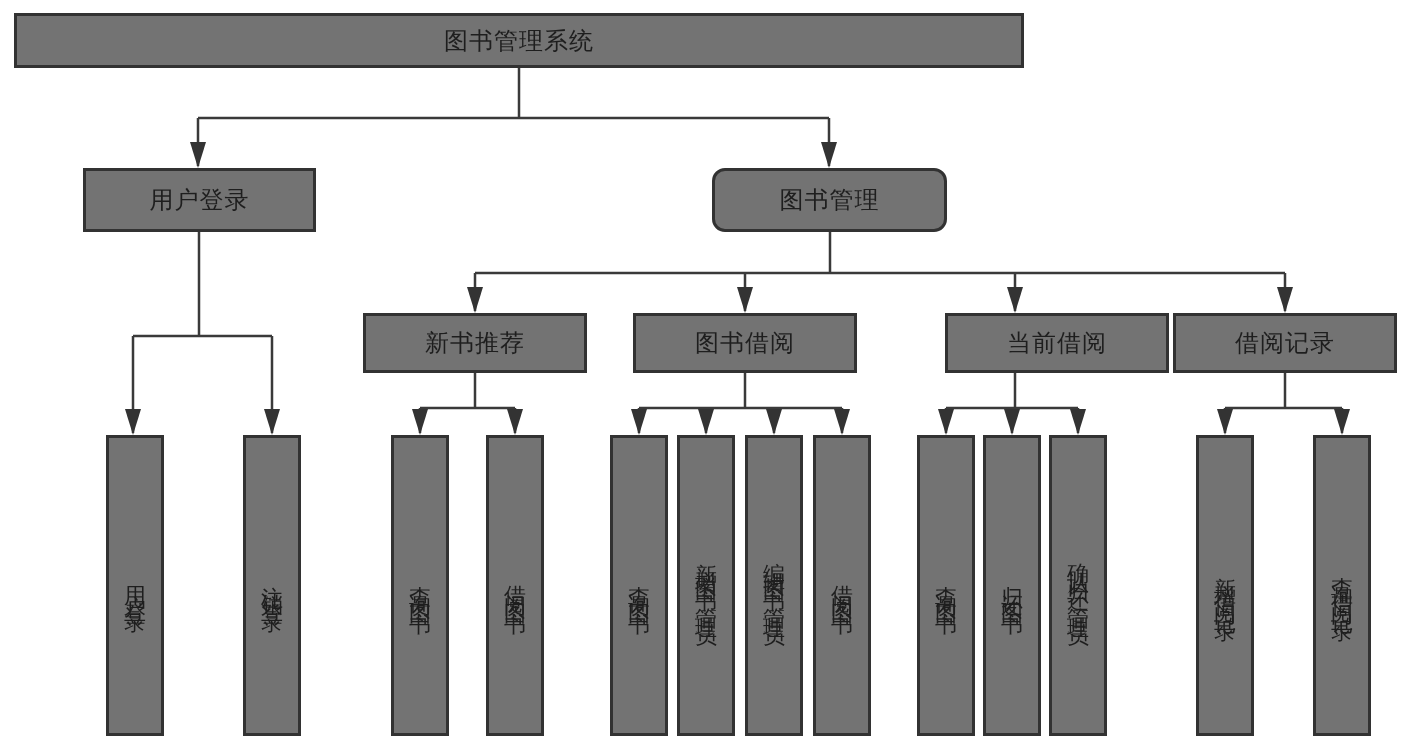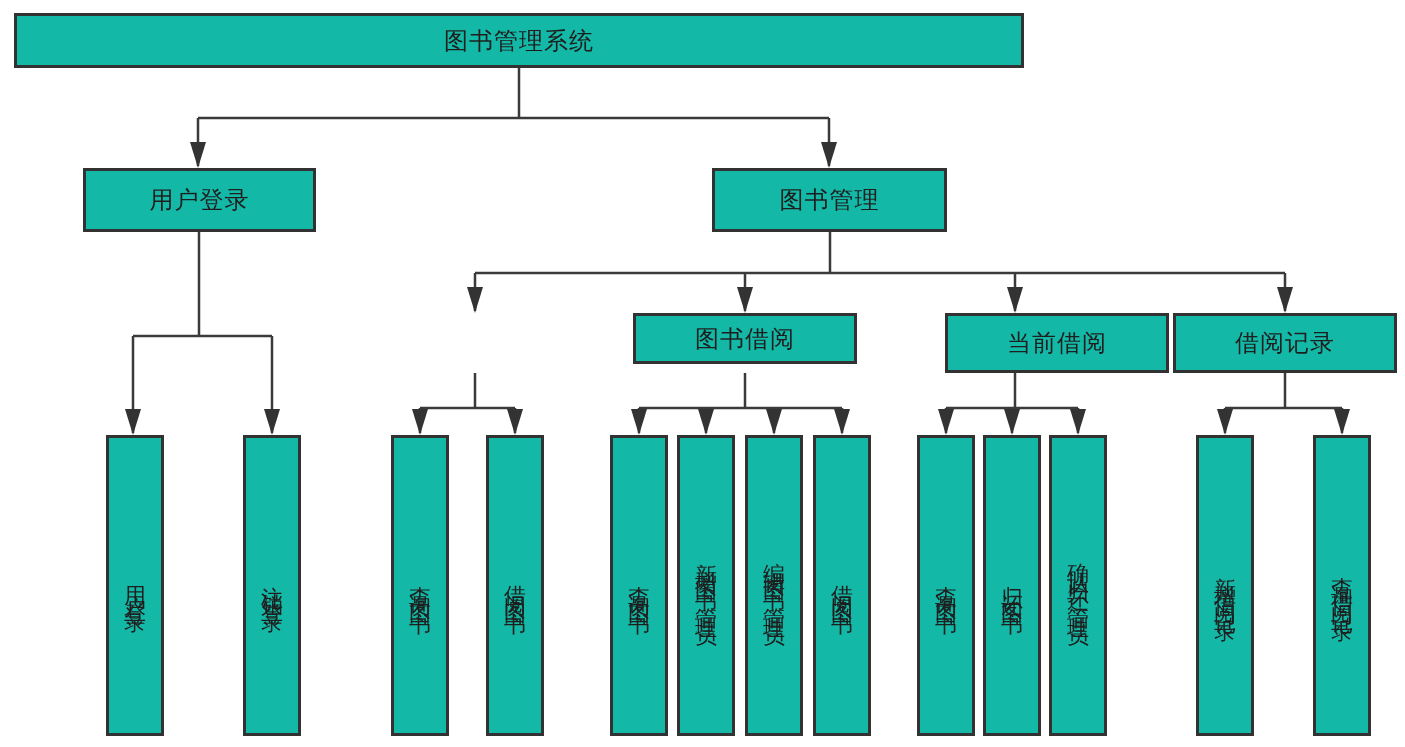--- a/index.html
+++ b/index.html
@@ -2,37 +2,37 @@
 <html><head>
 <meta charset="utf-8">
 <style>
   html,body{margin:0;padding:0;background:#fff;}
   .canvas{
     position:relative;width:1405px;height:747px;background:#ffffff;overflow:hidden;
     font-family:"Liberation Sans","DejaVu Sans",sans-serif;color:#1e1e1e;
   }
   .wires{position:absolute;left:0;top:0;width:1405px;height:747px;}
   .box{
-    position:absolute;box-sizing:border-box;background:#14b8a6;
+    position:absolute;box-sizing:border-box;background:#737373;
     border:3px solid #323232;display:flex;align-items:center;justify-content:center;
     font-size:24px;letter-spacing:1px;white-space:nowrap;
   }
   .leaf{
     writing-mode:vertical-rl;text-orientation:mixed;
     font-size:22px;letter-spacing:9px;line-height:1;white-space:normal;
     top:435px;height:301px;width:58px;
   }
   
   .n-root{left:14px;top:13px;width:1010px;height:55px;}
   
   .n-b-user{left:83px;top:168px;width:233px;height:64px;}
-  .n-b-book{left:712px;top:168px;width:235px;height:64px;}
+  .n-b-book{left:712px;top:168px;width:235px;height:64px;border-radius:13px;}
   
   .n-l3-recommend{left:363px;top:313px;width:224px;height:60px;}
-  .n-l3-borrow{left:633px;top:313px;width:224px;height:51px;}
+  .n-l3-borrow{left:633px;top:313px;width:224px;height:60px;}
   .n-l3-current{left:903px;top:313px;width:224px;height:60px;margin-left:42px;}
   .n-l3-records{left:1173px;top:313px;width:224px;height:60px;}
   
   .lf-0{left:106px;} .lf-1{left:243px;}
   .lf-2{left:391px;} .lf-3{left:486px;}
   .lf-4{left:610px;} .lf-5{left:677px;} .lf-6{left:745px;} .lf-7{left:813px;}
   .lf-8{left:917px;} .lf-9{left:983px;} .lf-10{left:1049px;}
   .lf-11{left:1196px;} .lf-12{left:1313px;}
   .watermark{
     position:absolute;left:1186px;top:712px;font-size:20px;color:#bdbdbd;
@@ -82,20 +82,21 @@
       <path d="M1217 409 H1233 L1225 435 Z"></path>
       <path d="M1334 409 H1350 L1342 435 Z"></path>
     </g>
   </svg>
 
   <div class="box n-root">图书管理系统</div>
 
   <div class="box n-b-user">用户登录</div>
   <div class="box n-b-book">图书管理</div>
 
+  <div class="box n-l3-recommend">新书推荐</div>
   <div class="box n-l3-borrow">图书借阅</div>
   <div class="box n-l3-current">当前借阅</div>
   <div class="box n-l3-records">借阅记录</div>
 
   <div class="box leaf lf-0">用户登录</div>
   <div class="box leaf lf-1">注销登录</div>
 
   <div class="box leaf lf-2">查询图书</div>
   <div class="box leaf lf-3">借阅图书</div>
 

